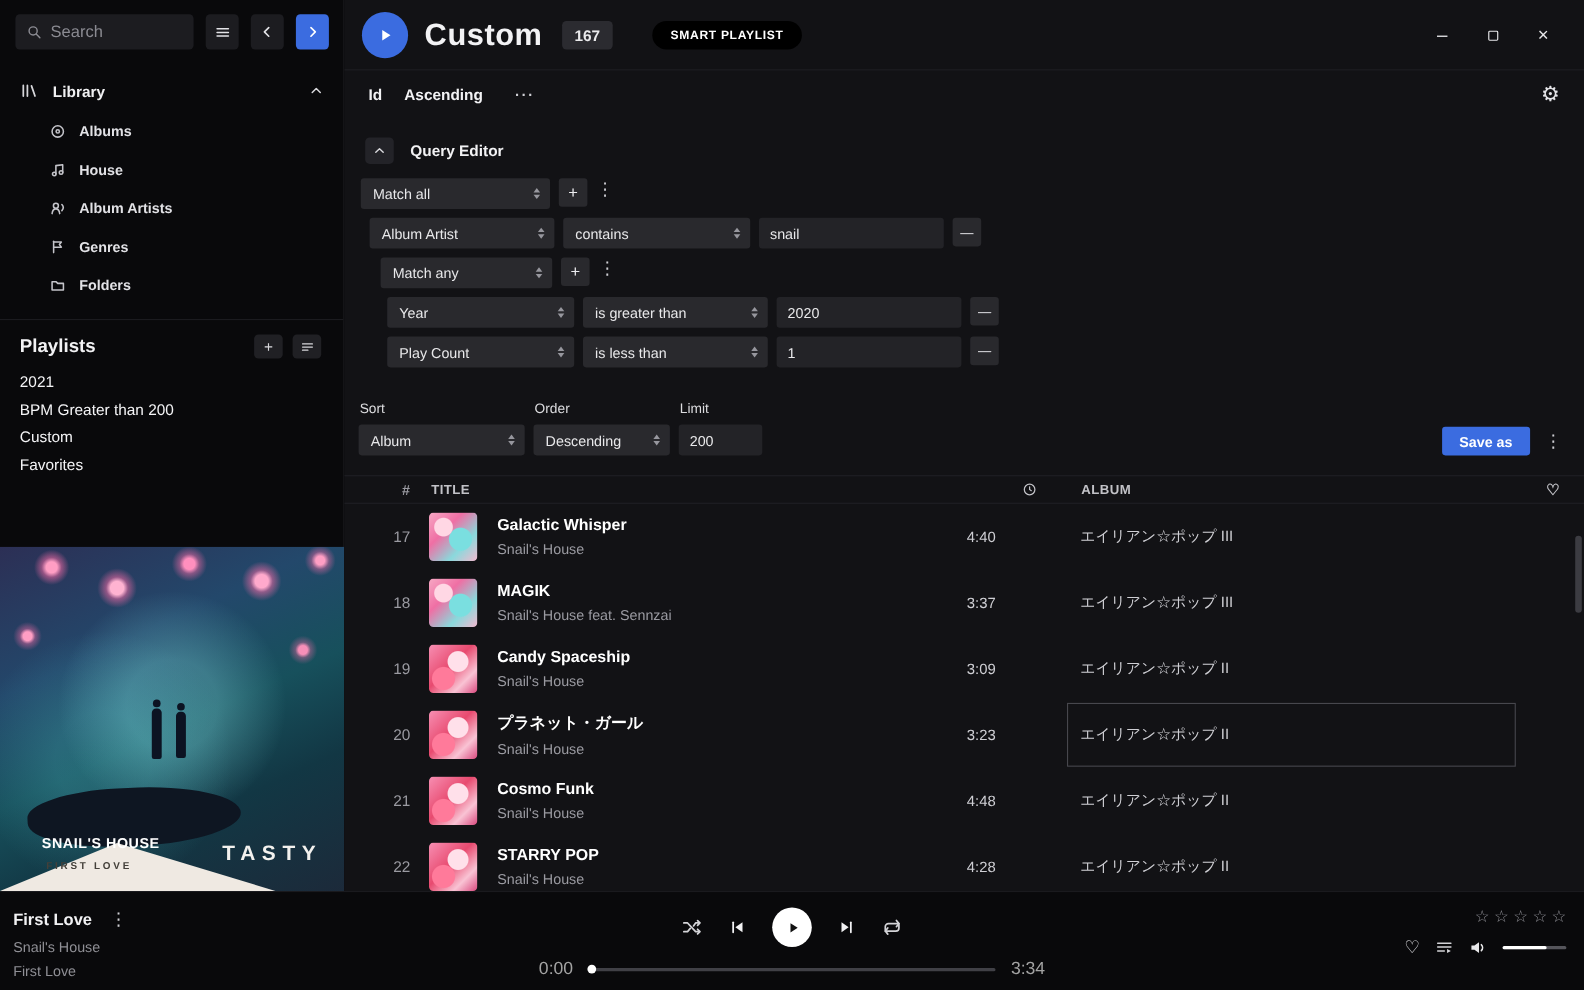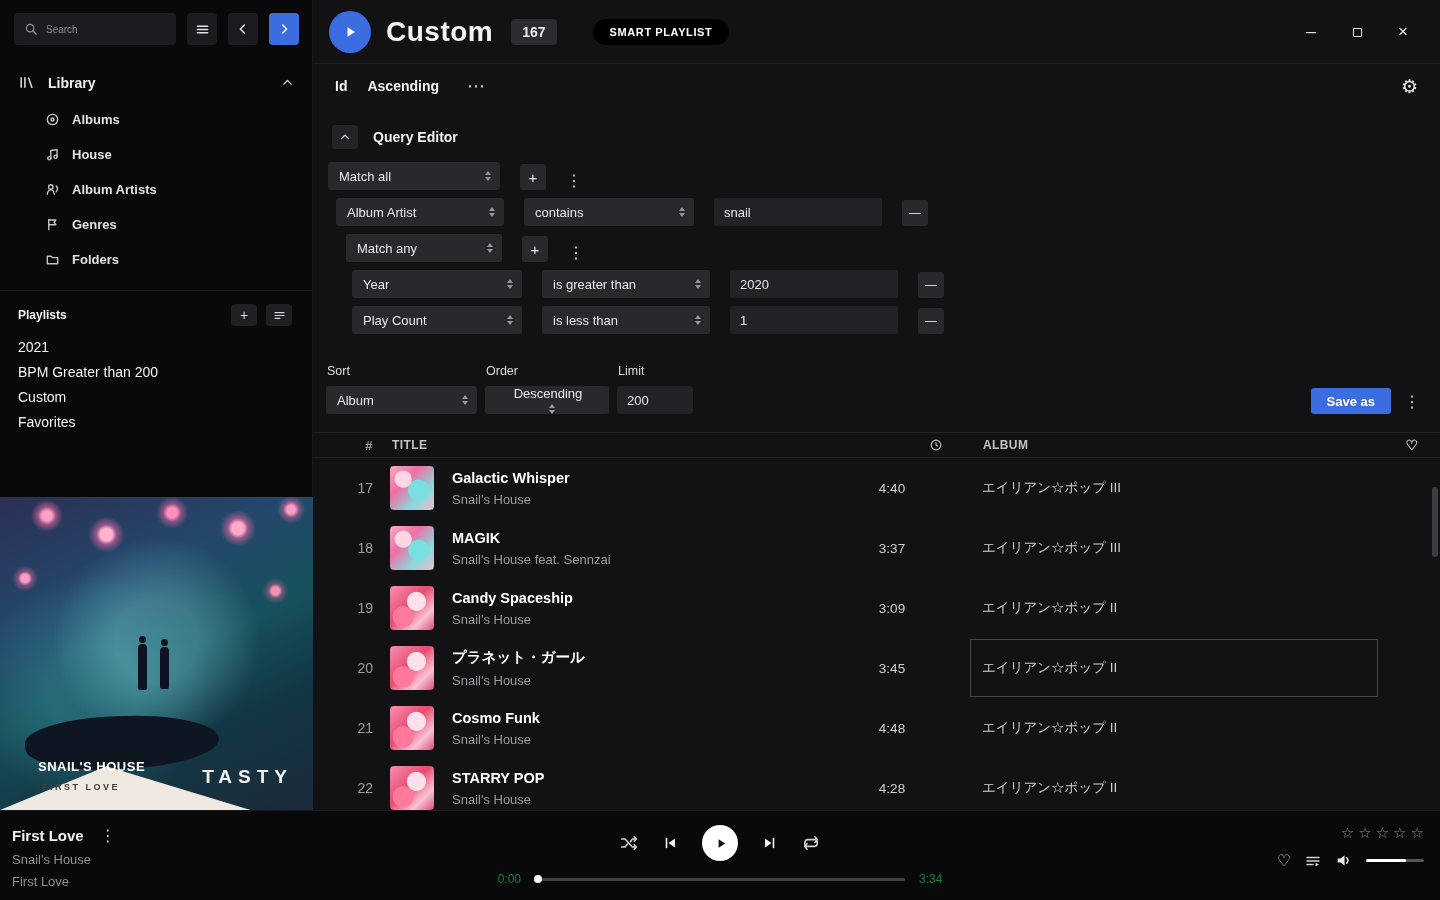--- a/index.html
+++ b/index.html
@@ -12,38 +12,38 @@
   .app{ position:relative; width:1440px; height:900px; }
   svg{ display:block; }
 
   
   .sidebar{ position:absolute; left:0; top:0; width:313px; height:810px;
     background:var(--bg-side); border-right:1px solid #18181b; }
   .search-row{ display:flex; align-items:center; gap:11px; padding:13px 13px 10px 14px; }
   .search-box{ width:162px; height:32px; background:#1c1c20; border-radius:4px;
     display:flex; align-items:center; gap:8px; padding:0 10px; color:#8b8b92; }
   .search-box input{ background:transparent; border:none; outline:none; color:#fca5a5;
-    font-size:10px; width:110px; font-family:inherit; }
+    font-size:15px; width:110px; font-family:inherit; }
   .search-box input::placeholder{ color:#8b8b92; }
   .sq-btn{ width:30px; height:32px; border:none; border-radius:4px; background:#1c1c20;
     color:#e3e3e7; display:flex; align-items:center; justify-content:center; cursor:pointer; }
   .sq-btn.accent{ background:var(--accent); color:#fff; }
 
   .nav{ margin-top:8px; }
   .nav-item{ height:39px; display:flex; align-items:center; gap:13px; padding:0 18px;
     font-size:14px; font-weight:700; color:#f0f0f2; cursor:pointer; }
   .nav-item .grow{ flex:1; }
   .nav-icon{ color:#d6d6da; }
   .sub-item{ height:35px; display:flex; align-items:center; gap:12px; padding-left:45px;
     font-size:13px; font-weight:700; color:#e2e2e6; cursor:pointer; }
   .sub-item .nav-icon{ color:#c4c4ca; }
 
   .playlists-head{ margin-top:13px; border-top:1px solid #1b1b1f;
     padding:13px 20px 8px 18px; display:flex; align-items:center; }
-  .playlists-title{ flex:1; font-size:12px; font-weight:700; }
+  .playlists-title{ flex:1; font-size:17px; font-weight:700; }
   .pl-btn{ width:26px; height:22px; border:none; border-radius:4px; background:#202024;
     color:#d6d6da; display:flex; align-items:center; justify-content:center;
     margin-left:9px; font-size:14px; cursor:pointer; }
   .playlist-item{ height:25px; display:flex; align-items:center; padding-left:18px;
     font-size:14px; color:#f4f4f6; cursor:pointer;text-align:center; }
 
   
   .album-art{ position:absolute; left:0; bottom:0; width:313px; height:313px;
     overflow:hidden; cursor:pointer; }
   .art-bg{ position:absolute; inset:0;
@@ -96,32 +96,32 @@
   .tb-sort-field{ font-size:14px; font-weight:800; margin-right:20px; cursor:pointer; }
   .tb-sort-dir{ font-size:14px; font-weight:700; margin-right:28px; cursor:pointer; }
   .tb-more{ color:var(--mid); font-size:18px; cursor:pointer; line-height:10px; }
   .tb-gear{ margin-left:auto; font-size:19px; color:#e4e4e8; cursor:pointer; }
 
   .qe-head{ display:flex; align-items:center; gap:15px; margin-top:17px; padding-left:19px; }
   .collapse-btn{ width:26px; height:24px; background:#232328; border:none; border-radius:4px;
     color:#d9d9dd; display:flex; align-items:center; justify-content:center; cursor:pointer; }
   .qe-title{ font-size:14px; font-weight:700; }
   .qe-body{ margin-top:13px; }
-  .qe-row{ display:flex; align-items:flex-end; gap:20px; margin-bottom:8px; }
+  .qe-row{ display:flex; align-items:flex-start; gap:8px; margin-bottom:8px; }
   .ind-g1{ padding-left:15px; } .ind-r1{ padding-left:23px; }
   .ind-g2{ padding-left:33px; } .ind-r2{ padding-left:39px; }
   .dd{ height:28px; background:var(--bg-ctl); border-radius:3px; display:flex;
     align-items:center; padding:0 9px 0 11px; font-size:13px; color:#e8e8ea; cursor:pointer; }
   .dd .lbl{ flex:1; }
   .arrs{ display:flex; flex-direction:column; gap:2px; margin-left:8px; }
   .arr{ width:0; height:0; border-left:3.5px solid transparent; border-right:3.5px solid transparent; }
   .arr.up{ border-bottom:4px solid #97979e; }
   .arr.dn{ border-top:4px solid #97979e; }
   .w172{width:172px;} .w156{width:156px;} .w168{width:168px;} .w170{width:170px;}
-  .w151{width:151px;} .w124{width:124px;flex-direction:column;} .w76{width:76px;}
+  .w151{width:151px;} .w124{width:124px;} .w76{width:76px;}
   .qe-input{ height:28px; background:var(--bg-input); border:none; border-radius:3px;
     color:#e8e8ea; font-size:13px; padding:0 10px; font-family:inherit; outline:none; }
   .icon-btn{ width:26px; height:26px; background:var(--bg-ctl); border:none; border-radius:3px;
     color:#ececef; font-size:15px; display:flex; align-items:center; justify-content:center;
     cursor:pointer; }
   .minus-btn{ font-size:12px; }
   .kebab{ color:var(--mid); font-size:16px; width:14px; text-align:center; cursor:pointer; }
 
   .sort-row{ display:flex; align-items:flex-end; margin-top:30px; padding:0 22px 0 13px; }
   .fg{ margin-right:8px; }
@@ -172,21 +172,21 @@
   .pb-track{ font-size:15px; font-weight:700; }
   .pb-artist,.pb-album{ font-size:13px; color:#8f8f95; margin-top:7px; }
   .pb-center{ position:absolute; left:50%; transform:translateX(-50%); top:10px; width:470px; }
   .transport{ display:flex; align-items:center; justify-content:center; gap:24px; height:44px; }
   .tr-btn{ background:transparent; border:none; color:#d4d4d8; cursor:pointer;
     display:flex; align-items:center; justify-content:center; }
   .tr-btn.white{ color:#f2f2f4; }
   .play-btn{ width:36px; height:36px; border-radius:50%; background:#fff; border:none;
     display:flex; align-items:center; justify-content:center; cursor:pointer; }
   .progress{ display:flex; align-items:center; gap:14px; margin-top:7px; justify-content:center; }
-  .ptime{ font-size:12px; color:#15803d; width:34px; }
+  .ptime{ font-size:16px; color:#a3a3a3; width:34px; }
   .t-el{ text-align:right; }
   .ptrack{ width:370px; height:3px; background:#404046; border-radius:2px; position:relative;
     cursor:pointer; }
   .knob{ position:absolute; left:-1px; top:-2.5px; width:8px; height:8px; background:#fff;
     border-radius:50%; }
   .pb-right{ position:absolute; right:16px; top:13px; }
   .stars{ display:flex; gap:4px; justify-content:flex-end; color:#8e8e94; font-size:15px; }
   .stars span{ cursor:pointer; }
   .pbr-controls{ display:flex; align-items:center; gap:14px; margin-top:9px;
     justify-content:flex-end; }
@@ -507,21 +507,21 @@
         <span class="c-heart"></span>
       </div>
 
       <div class="trow selected">
         <span class="c-num">20</span>
         <div class="c-thumb art-ii"></div>
         <div class="c-titleblock">
           <div class="t-title">プラネット・ガール</div>
           <div class="t-artist">Snail's House</div>
         </div>
-        <span class="c-time">3:45</span>
+        <span class="c-time">3:23</span>
         <span class="c-album">エイリアン☆ポップ II</span>
         <span class="c-heart"></span>
       </div>
 
       <div class="trow">
         <span class="c-num">21</span>
         <div class="c-thumb art-ii"></div>
         <div class="c-titleblock">
           <div class="t-title">Cosmo Funk</div>
           <div class="t-artist">Snail's House</div>

